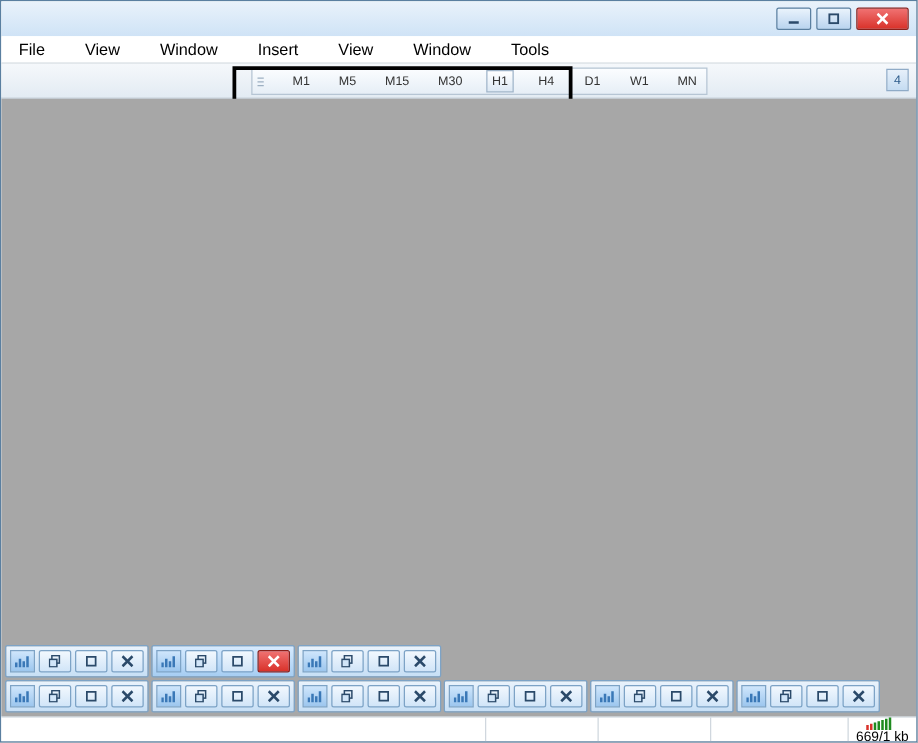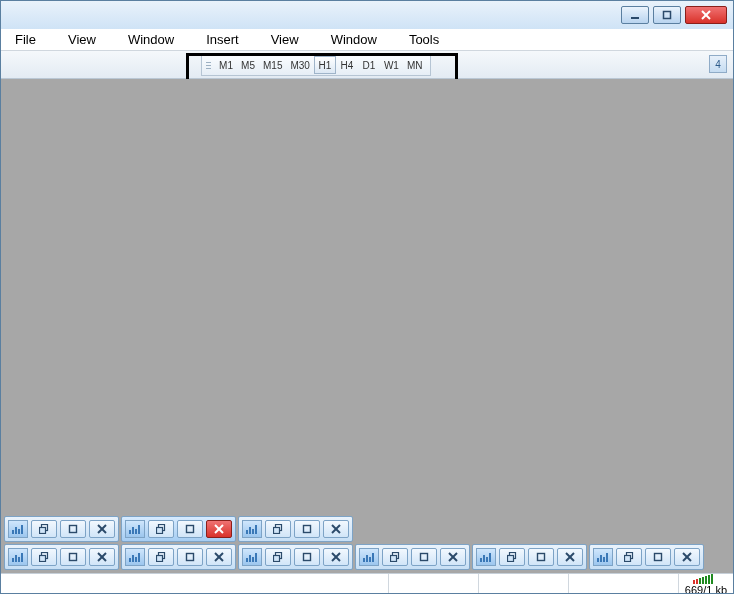--- a/index.html
+++ b/index.html
@@ -12,21 +12,21 @@
   .tb-btn svg { width: 10px; height: 10px; }
   .tb-close { width: 42px; background: linear-gradient(#f07272, #d9322a); border-color: #8a1f1a; }
   .tb-close line { stroke: #fff; }
 
   
   .menubar { height: 22px; display: flex; align-items: center; gap: 16px; padding: 0 6px; background: #fff; border-bottom: 1px solid #d0d7de; font-size: 13px; }
   .menu-item { padding: 2px 8px; cursor: pointer; }
 
   
   .toolrow { height: 28px; background: linear-gradient(#f5f8fb,#e3ebf3); border-bottom: 1px solid #bac7d4; position: relative; display: flex; align-items: center; padding: 0 6px; }
-  .periodicity-wrap { position: absolute; left: 200px; top: 3px; display: flex; align-items: center; gap: 0; height: 22px; border: 1px solid #b6c5d4; background: linear-gradient(#fbfdff,#e6eef6); padding: 0 4px; }
+  .periodicity-wrap { position: absolute; left: 200px; top: 3px; display: flex; align-items: center; gap: 15px; height: 22px; border: 1px solid #b6c5d4; background: linear-gradient(#fbfdff,#e6eef6); padding: 0 4px; }
   .grip { width: 5px; height: 18px; margin-right: 4px; display: flex; flex-direction: column; justify-content: center; gap: 2px; }
   .grip span { display:block; width:5px; height:1px; background:#9db0c2; }
   .p-btn { min-width: 22px; height: 18px; padding: 0 3px; font-size: 10px; color: #333; display: flex; align-items: center; justify-content: center; border: 1px solid transparent; cursor: pointer; }
   .p-btn.selected { border: 1px solid #9fb4c9; background: linear-gradient(#fff,#dce8f4); }
   .side-indicator { position: absolute; right: 6px; top: 4px; width: 18px; height: 18px; background: linear-gradient(#e7f0fa,#c5dcf2); border: 1px solid #8fabc7; display:flex; align-items:center; justify-content:center; font-size:10px; color:#2b5a8a; cursor:pointer; }
 
   
   .highlight-box { position: absolute; left: 186px; top: 53px; width: 272px; height: 46px; border: 3px solid #000; pointer-events: none; }
   .arrow-line { position: absolute; left: 268px; top: 98px; pointer-events:none; }
   .label { position: absolute; left: 166px; top: 177px; font-size: 16px; font-weight: bold; color: #000; font-family: Calibri, Arial, sans-serif; }

